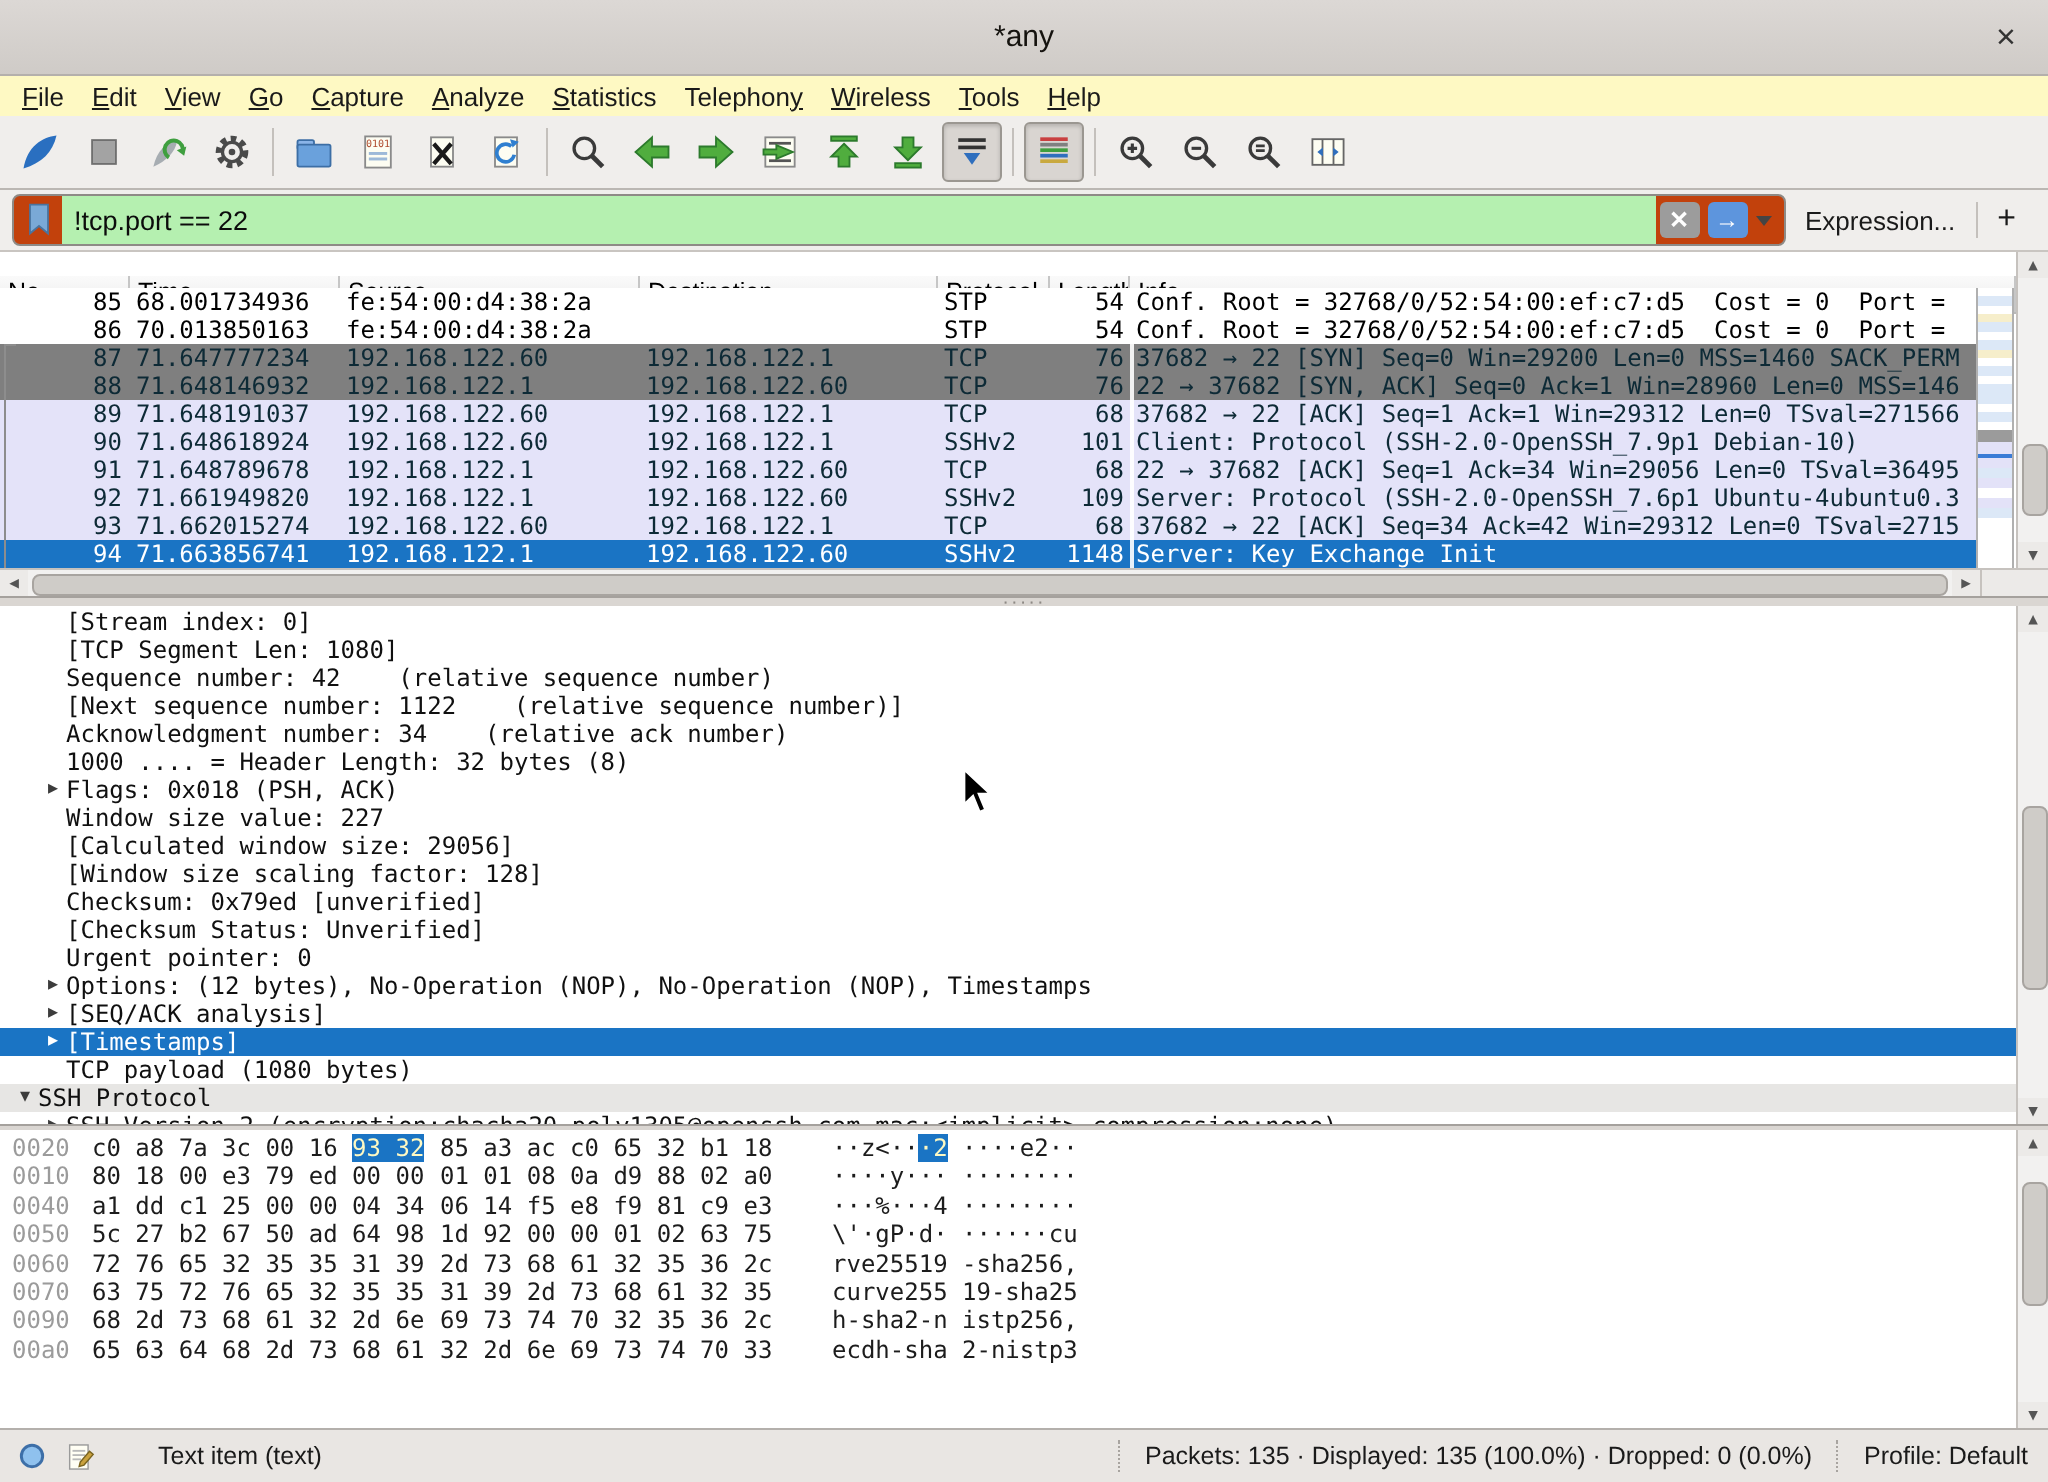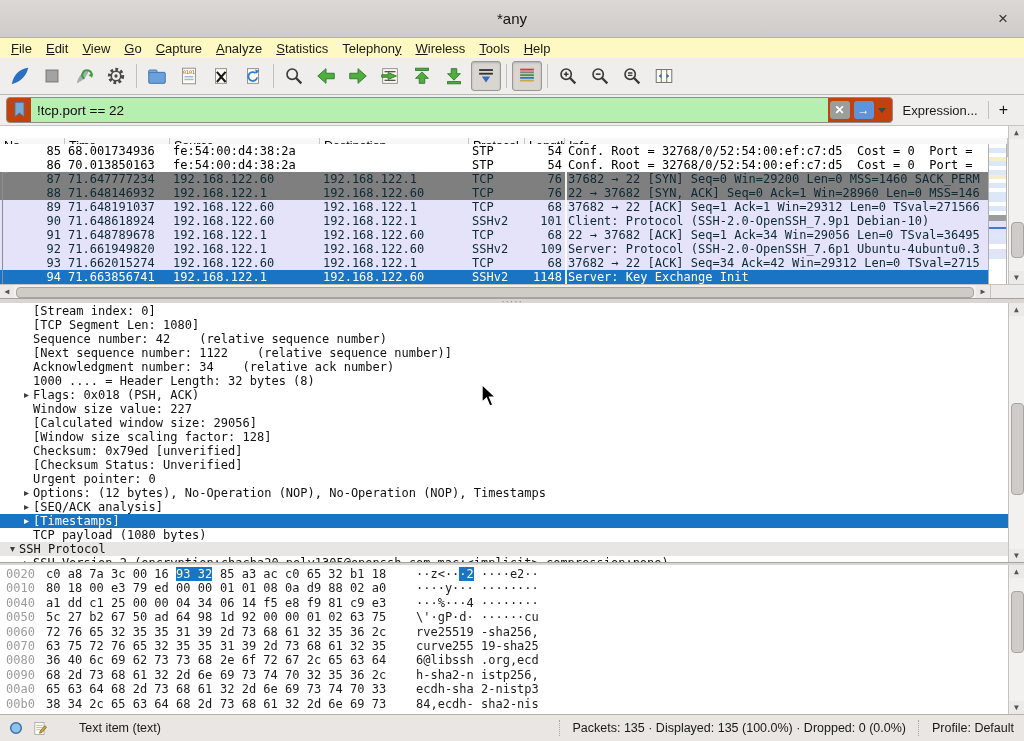--- a/index.html
+++ b/index.html
@@ -406,24 +406,22 @@
 <div class="splitter2"></div>
 
 <div class="hex-pane">
   <div class="xrows">
       <div class="xrow"><span class="xoff">0020</span><span class="xga">c0 a8 7a 3c 00 16 <span class="hl">93 32</span></span><span class="xgb">85 a3 ac c0 65 32 b1 18</span><span class="xaa">··z&lt;··<span class="hl">·2</span></span><span class="xab">····e2··</span></div>
       <div class="xrow"><span class="xoff">0010</span><span class="xga">80 18 00 e3 79 ed 00 00</span><span class="xgb">01 01 08 0a d9 88 02 a0</span><span class="xaa">····y···</span><span class="xab">········</span></div>
       <div class="xrow"><span class="xoff">0040</span><span class="xga">a1 dd c1 25 00 00 04 34</span><span class="xgb">06 14 f5 e8 f9 81 c9 e3</span><span class="xaa">···%···4</span><span class="xab">········</span></div>
       <div class="xrow"><span class="xoff">0050</span><span class="xga">5c 27 b2 67 50 ad 64 98</span><span class="xgb">1d 92 00 00 01 02 63 75</span><span class="xaa">\'·gP·d·</span><span class="xab">······cu</span></div>
       <div class="xrow"><span class="xoff">0060</span><span class="xga">72 76 65 32 35 35 31 39</span><span class="xgb">2d 73 68 61 32 35 36 2c</span><span class="xaa">rve25519</span><span class="xab">-sha256,</span></div>
       <div class="xrow"><span class="xoff">0070</span><span class="xga">63 75 72 76 65 32 35 35</span><span class="xgb">31 39 2d 73 68 61 32 35</span><span class="xaa">curve255</span><span class="xab">19-sha25</span></div>
-      <div class="xrow"><span class="xoff">0080</span><span class="xga">36 40 6c 69 62 73 73 68</span><span class="xgb">2e 6f 72 67 2c 65 63 64</span><span class="xaa">6@libssh</span><span class="xab">.org,ecd</span></div>
       <div class="xrow"><span class="xoff">0090</span><span class="xga">68 2d 73 68 61 32 2d 6e</span><span class="xgb">69 73 74 70 32 35 36 2c</span><span class="xaa">h-sha2-n</span><span class="xab">istp256,</span></div>
       <div class="xrow"><span class="xoff">00a0</span><span class="xga">65 63 64 68 2d 73 68 61</span><span class="xgb">32 2d 6e 69 73 74 70 33</span><span class="xaa">ecdh-sha</span><span class="xab">2-nistp3</span></div>
-      <div class="xrow"><span class="xoff">00b0</span><span class="xga">38 34 2c 65 63 64 68 2d</span><span class="xgb">73 68 61 32 2d 6e 69 73</span><span class="xaa">84,ecdh-</span><span class="xab">sha2-nis</span></div>
     </div>
   <div class="xscroll">
     <div class="sbtn up">▲</div>
     <div class="vthumb" style="top:26px;height:60px;"></div>
     <div class="sbtn dn">▼</div>
   </div>
 </div>
 
 <div class="statusbar">
   <span class="sic">

